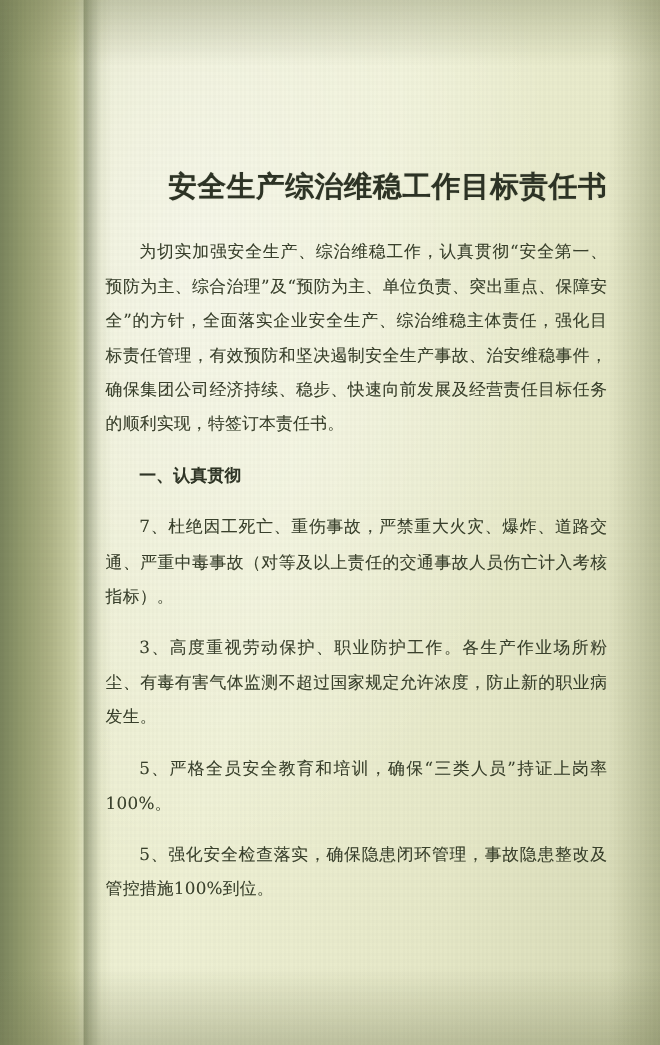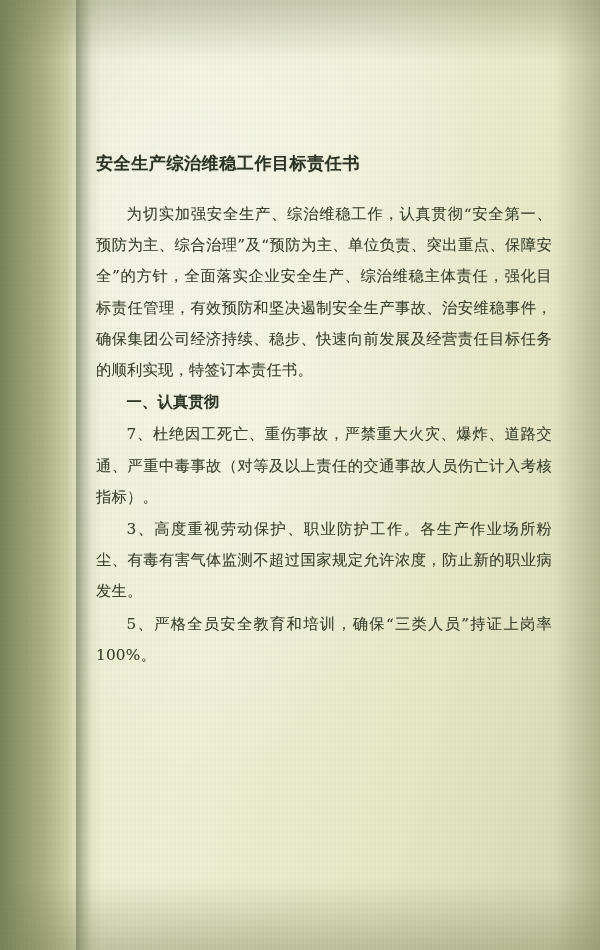--- a/index.html
+++ b/index.html
@@ -70,36 +70,36 @@
     width: 456px;
     height: 950px;
   }
   .doc-title {
     margin: 0;
     padding: 0;
     position: absolute;
     top: 152px;
     left: 0;
     width: 456px;
-    text-align: left;
+    text-align: right;
     font-family: "DejaVu Sans", sans-serif;
     font-weight: bold;
-    font-size: 17px;
+    font-size: 26px;
     letter-spacing: 0.6px;
     color: #2d3325;
     text-shadow: 0 0 1px rgba(60,70,40,0.35);
   }
   .body-block {
     position: absolute;
     top: 198px;
     left: 0;
     width: 456px;
   }
   p.para {
-    margin: 1px 0 1px 0;
+    margin: 16px 0 1px 0;
     font-size: 15.3px;
     line-height: 31.2px;
     color: #39402c;
     text-align: justify;
     text-justify: inter-ideograph;
     letter-spacing: 0.2px;
     text-shadow: 0 0 0.6px rgba(55,62,38,0.30);
   }
   p.indent2 { text-indent: 2em; }
   p.heading {
@@ -120,17 +120,18 @@
 
   <div id="content">
     <h1 class="doc-title">安全生产综治维稳工作目标责任书</h1>
 
     <div class="body-block">
       <p class="para indent2">为切实加强安全生产、综治维稳工作，认真贯彻“安全第一、预防为主、综合治理”及“预防为主、单位负责、突出重点、保障安全”的方针，全面落实企业安全生产、综治维稳主体责任，强化目标责任管理，有效预防和坚决遏制安全生产事故、治安维稳事件，确保集团公司经济持续、稳步、快速向前发展及经营责任目标任务的顺利实现，特签订本责任书。</p>
       <p class="para heading">一、认真贯彻</p>
       <p class="para indent2">7、杜绝因工死亡、重伤事故，严禁重大火灾、爆炸、道路交通、严重中毒事故（对等及以上责任的交通事故人员伤亡计入考核指标）。</p>
       <p class="para indent2">3、高度重视劳动保护、职业防护工作。各生产作业场所粉尘、有毒有害气体监测不超过国家规定允许浓度，防止新的职业病发生。</p>
       <p class="para indent2">5、严格全员安全教育和培训，确保“三类人员”持证上岗率100%。</p>
+      <p class="para indent2">5、强化安全检查落实，确保隐患闭环管理，事故隐患整改及管控措施100%到位。</p>
     </div>
   </div>
 
   <div id="paper-noise"></div>
 </div>
 
 </body></html>

